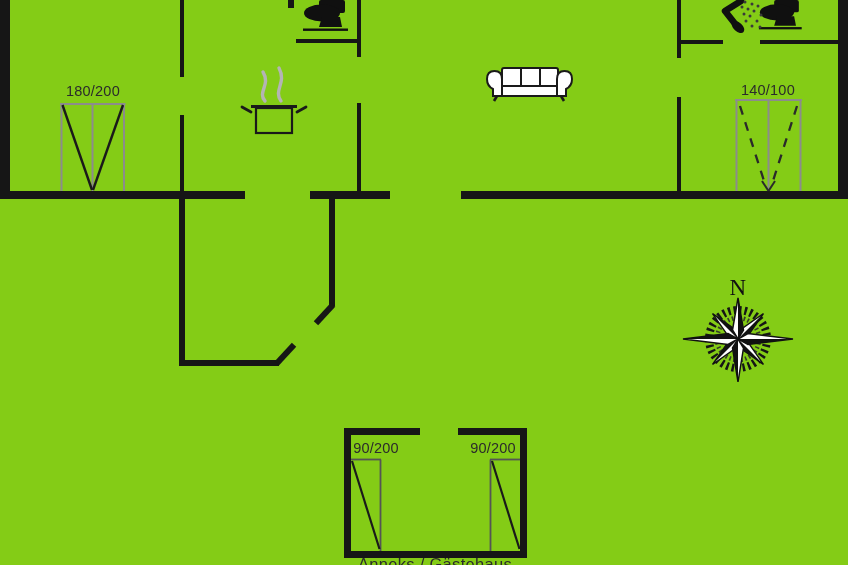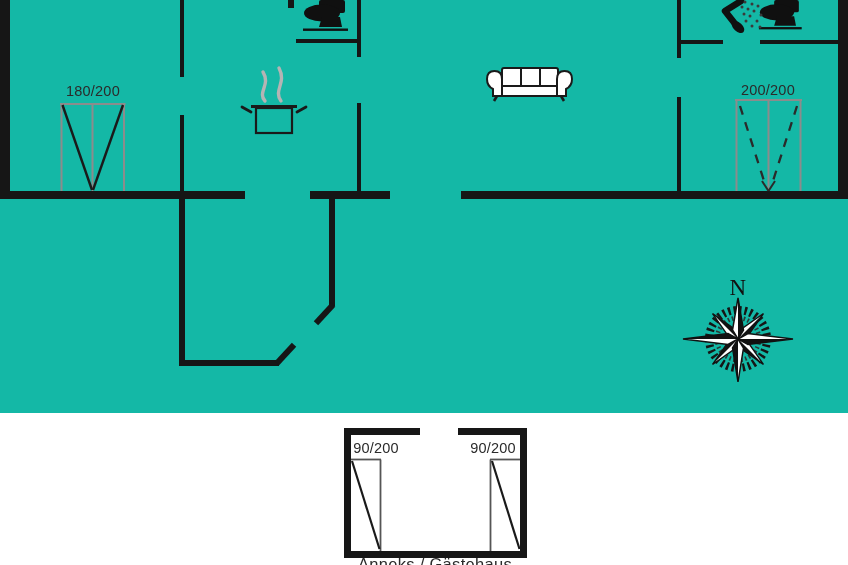--- a/index.html
+++ b/index.html
@@ -1,20 +1,20 @@
 <!DOCTYPE html>
 <html><head>
 <meta charset="utf-8">
 <style>
   html,body{margin:0;padding:0;}
   body{
     width:848px;height:565px;overflow:hidden;background:#ffffff;
     font-family:"Liberation Sans",sans-serif;
   }
-  #plan{position:relative;width:848px;height:413px;background:#14b8a6;}
+  #plan{position:relative;width:848px;height:565px;background:#84cc16;}
   .wall{position:absolute;background:#161616;}
   .lbl{
     position:absolute;color:#2b2b2b;font-size:14.5px;line-height:1.05;
     text-align:center;white-space:nowrap;letter-spacing:0.2px;
   }
   .lbl-title{font-size:16.5px;letter-spacing:0.3px;}
   .lbl-north{font-family:"Liberation Serif",serif;font-size:23px;color:#111;}
   svg{position:absolute;left:0;top:0;pointer-events:none;}
 </style>
 </head>
@@ -199,21 +199,21 @@
         <g transform="rotate(270)">
           <path d="M0 -55 L5.5 -10 L0 0 L-5.5 -10 Z" fill="#fff" stroke="#111" stroke-width="1.5"></path>
           <path d="M0 -55 L5.5 -10 L0 0 Z" fill="#111"></path>
         </g>
       </g>
     </g>
   </svg>
 
   <span class="lbl" style="left:60px;top:84px;width:66px">180/200</span>
 
-  <span class="lbl" style="left:733px;top:83px;width:70px">200/200</span>
+  <span class="lbl" style="left:733px;top:83px;width:70px">140/100</span>
 
   <span class="lbl" style="left:349px;top:441px;width:54px">90/200</span>
 
   <span class="lbl" style="left:466px;top:441px;width:54px">90/200</span>
 
   <span class="lbl lbl-north" style="left:722px;top:276px;width:32px">N</span>
 
   <span class="lbl lbl-title" style="left:335px;top:556px;width:200px">Anneks / Gästehaus</span>
 
 </div>

